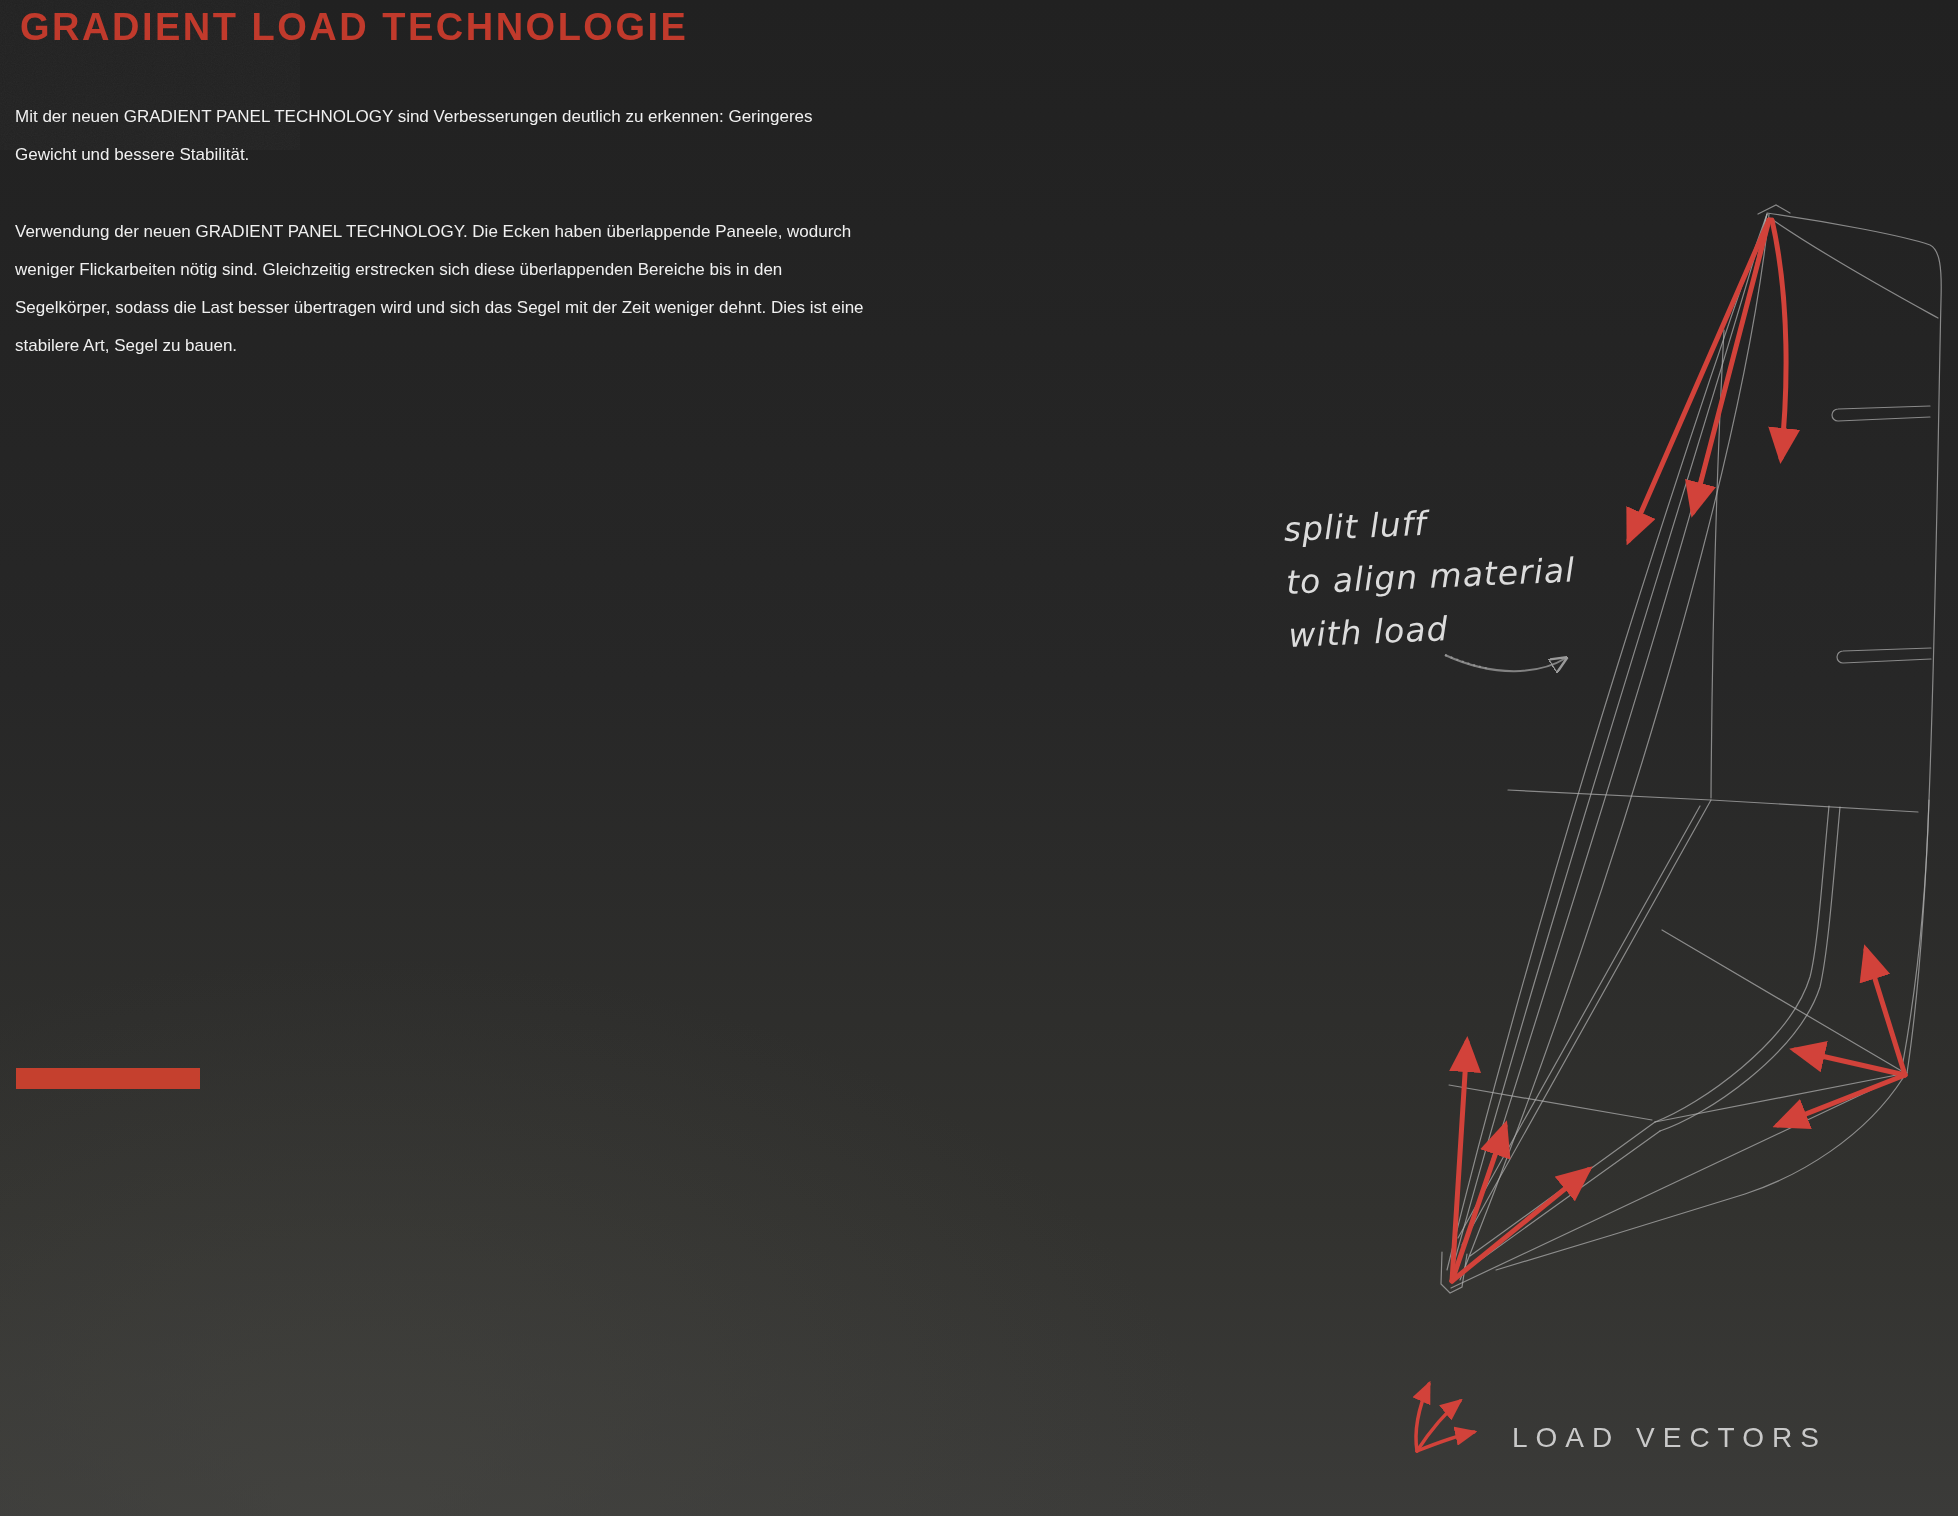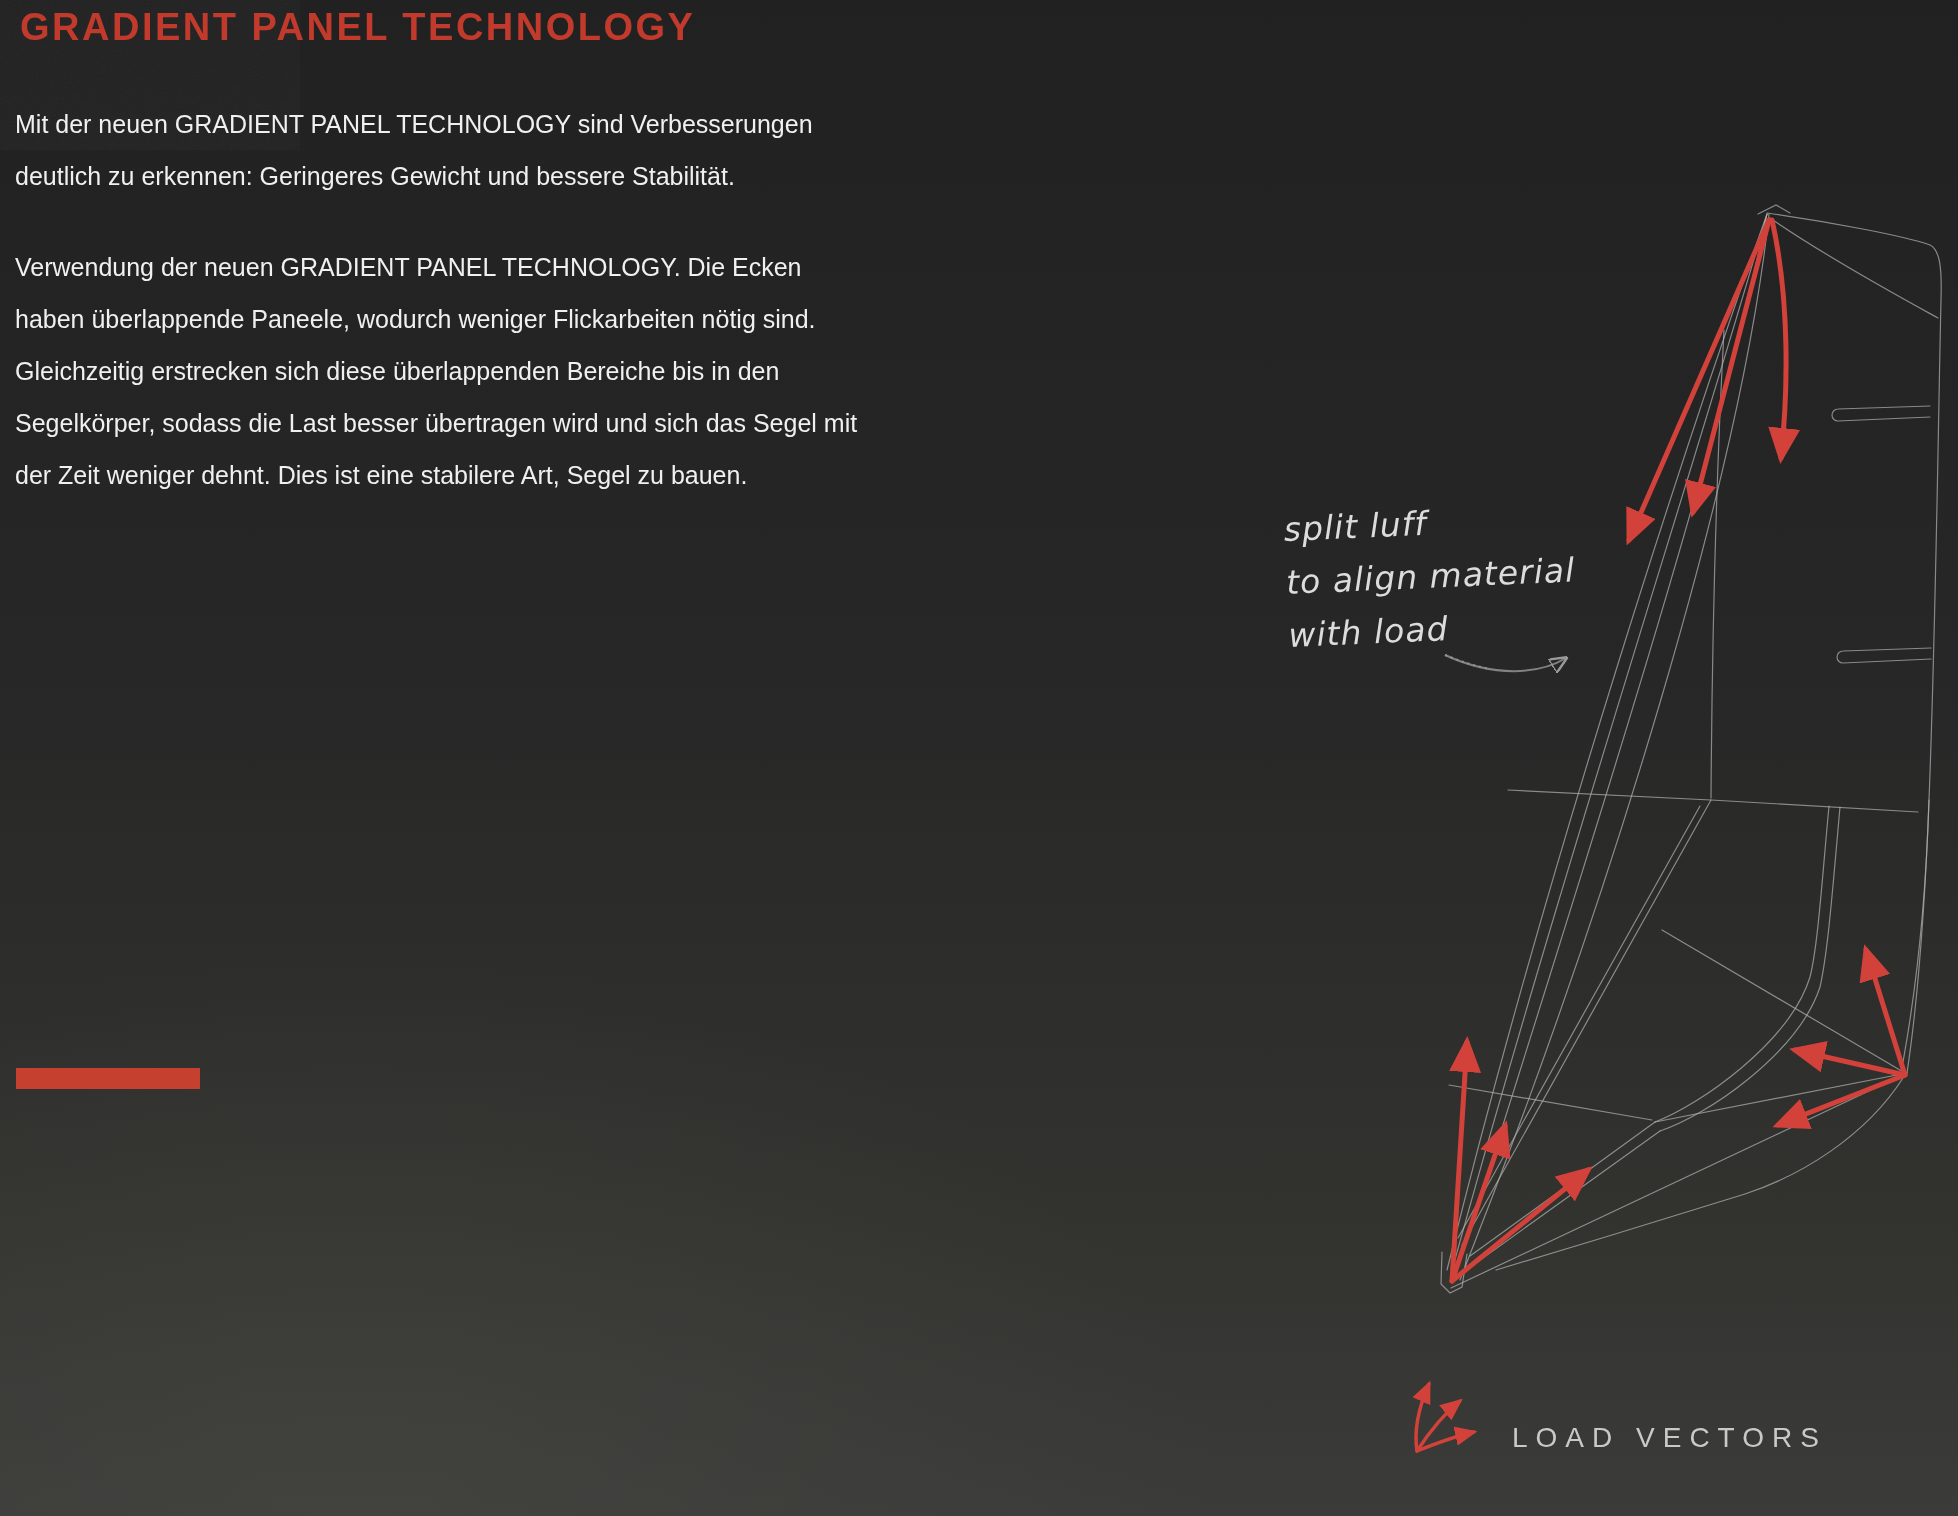--- a/index.html
+++ b/index.html
@@ -11,21 +11,21 @@
     font-family:"Liberation Sans", sans-serif;
   }
   .grain{position:absolute;inset:0;opacity:.05;pointer-events:none;}
   .page-title{
     position:absolute;left:20px;top:6px;
     font-size:38px;font-weight:700;letter-spacing:2.5px;
     color:#c13a2c;white-space:nowrap;
   }
   .copy{
     position:absolute;left:15px;top:98px;width:860px;
-    color:#f0f0f0;font-size:25px;line-height:52px;font-weight:400;
+    color:#f0f0f0;font-size:17px;line-height:38px;font-weight:400;
   }
   .copy p{margin:0 0 39px 0;}
   .accent-bar{
     position:absolute;left:16px;top:1068px;width:184px;height:21px;
     background:#c5402e;
   }
   .diagram-svg{position:absolute;left:1000px;top:100px;width:958px;height:1416px;}
   .annotation{
     position:absolute;left:1286px;top:496px;width:320px;
     color:#dcdcdc;font-size:33px;line-height:53px;
@@ -43,21 +43,21 @@
 <body>
 
 <svg class="grain" xmlns="http://www.w3.org/2000/svg">
   <filter id="noiseF">
       <feTurbulence type="fractalNoise" baseFrequency="0.9" numOctaves="2" stitchTiles="stitch"></feTurbulence>
       <feColorMatrix type="saturate" values="0"></feColorMatrix>
     </filter>
   <rect width="100%" height="100%" filter="url(#noiseF)"></rect>
 </svg>
 
-<div class="page-title">GRADIENT PANEL TECHNOLOGY</div>
+<div class="page-title">GRADIENT LOAD TECHNOLOGIE</div>
 
 <div class="copy">
   <p>Mit der neuen GRADIENT PANEL TECHNOLOGY sind Verbesserungen deutlich zu erkennen: Geringeres Gewicht und bessere Stabilität.</p>
   <p>Verwendung der neuen GRADIENT PANEL TECHNOLOGY. Die Ecken haben überlappende Paneele, wodurch weniger Flickarbeiten nötig sind. Gleichzeitig erstrecken sich diese überlappenden Bereiche bis in den Segelkörper, sodass die Last besser übertragen wird und sich das Segel mit der Zeit weniger dehnt. Dies ist eine stabilere Art, Segel zu bauen.</p>
 </div>
 
 <div class="accent-bar"></div>
 
 <svg class="diagram-svg" viewBox="1000 100 958 1416" xmlns="http://www.w3.org/2000/svg">
   <defs>

